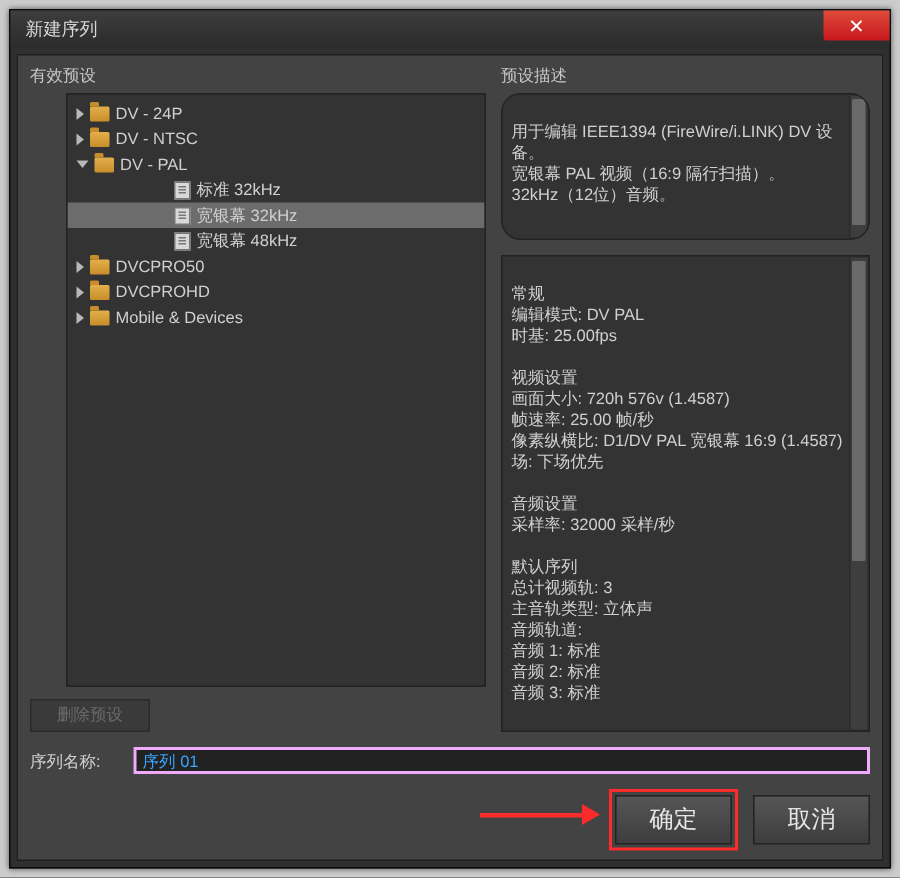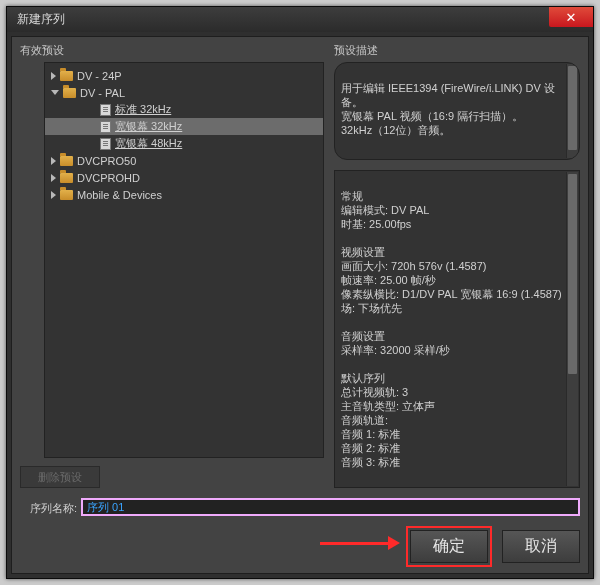--- a/index.html
+++ b/index.html
@@ -141,21 +141,21 @@
     background: #d8d8d8;
     border: 1px solid #777;
     position: relative;
   }
   .preset-icon::after{
     content:""; position:absolute;
     left:2px; top:2px; width:5px; height:1px;
     background:#777;
     box-shadow: 0 2px #777, 0 4px #777;
   }
-  .indent2 { padding-left: 42px; text-decoration: underline; }
+  .indent2 { padding-left: 58px; }
 
   .desc-box {
     height: 98px;
     padding: 4px 6px;
     font-size: 11px;
     line-height: 14px;
     white-space: pre-line;
     overflow: auto;
     margin-bottom: 10px;
     border-radius: 13px;
@@ -173,24 +173,23 @@
     width:80px; height:22px;
     background:#3a3a3a;
     border:1px solid #2a2a2a;
     color:#6a6a6a;
     font-size:11px;
     text-align:center;
     line-height:20px;
   }
   .seqname-row{
     display:flex;
-    align-items:flex-end;
-    gap:4px;
+    align-items:center;
+    gap:22px;
     margin-top:10px;
-    margin-left:10px;
   }
   .seqname-label{ color:#d0d0d0; font-size:11px;}
   .seqname-input{
     flex:1; height:18px;
     background:#222;
     border:2px solid #f0abfc;
     color:#3aa4ff;
     padding:1px 4px;
     font-size:11px;
   }
@@ -257,20 +256,25 @@
   <div class="inner">
 
     <div class="panels">
       <div class="panel-left">
         <div class="panel-title">有效预设</div>
         <div class="tree" id="tree">
             <div class="tree-row">
               <span class="twisty closed"></span>
               <span class="folder-icon"></span>
               <span>DV - 24P</span>
+            </div>
+            <div class="tree-row">
+              <span class="twisty closed"></span>
+              <span class="folder-icon"></span>
+              <span>DV - NTSC</span>
             </div>
             <div class="tree-row">
               <span class="twisty open"></span>
               <span class="folder-icon"></span>
               <span>DV - PAL</span>
             </div>
             <div class="tree-row indent2">
               <span class="twisty none"></span>
               <span class="preset-icon"></span>
               <span>标准 32kHz</span>

